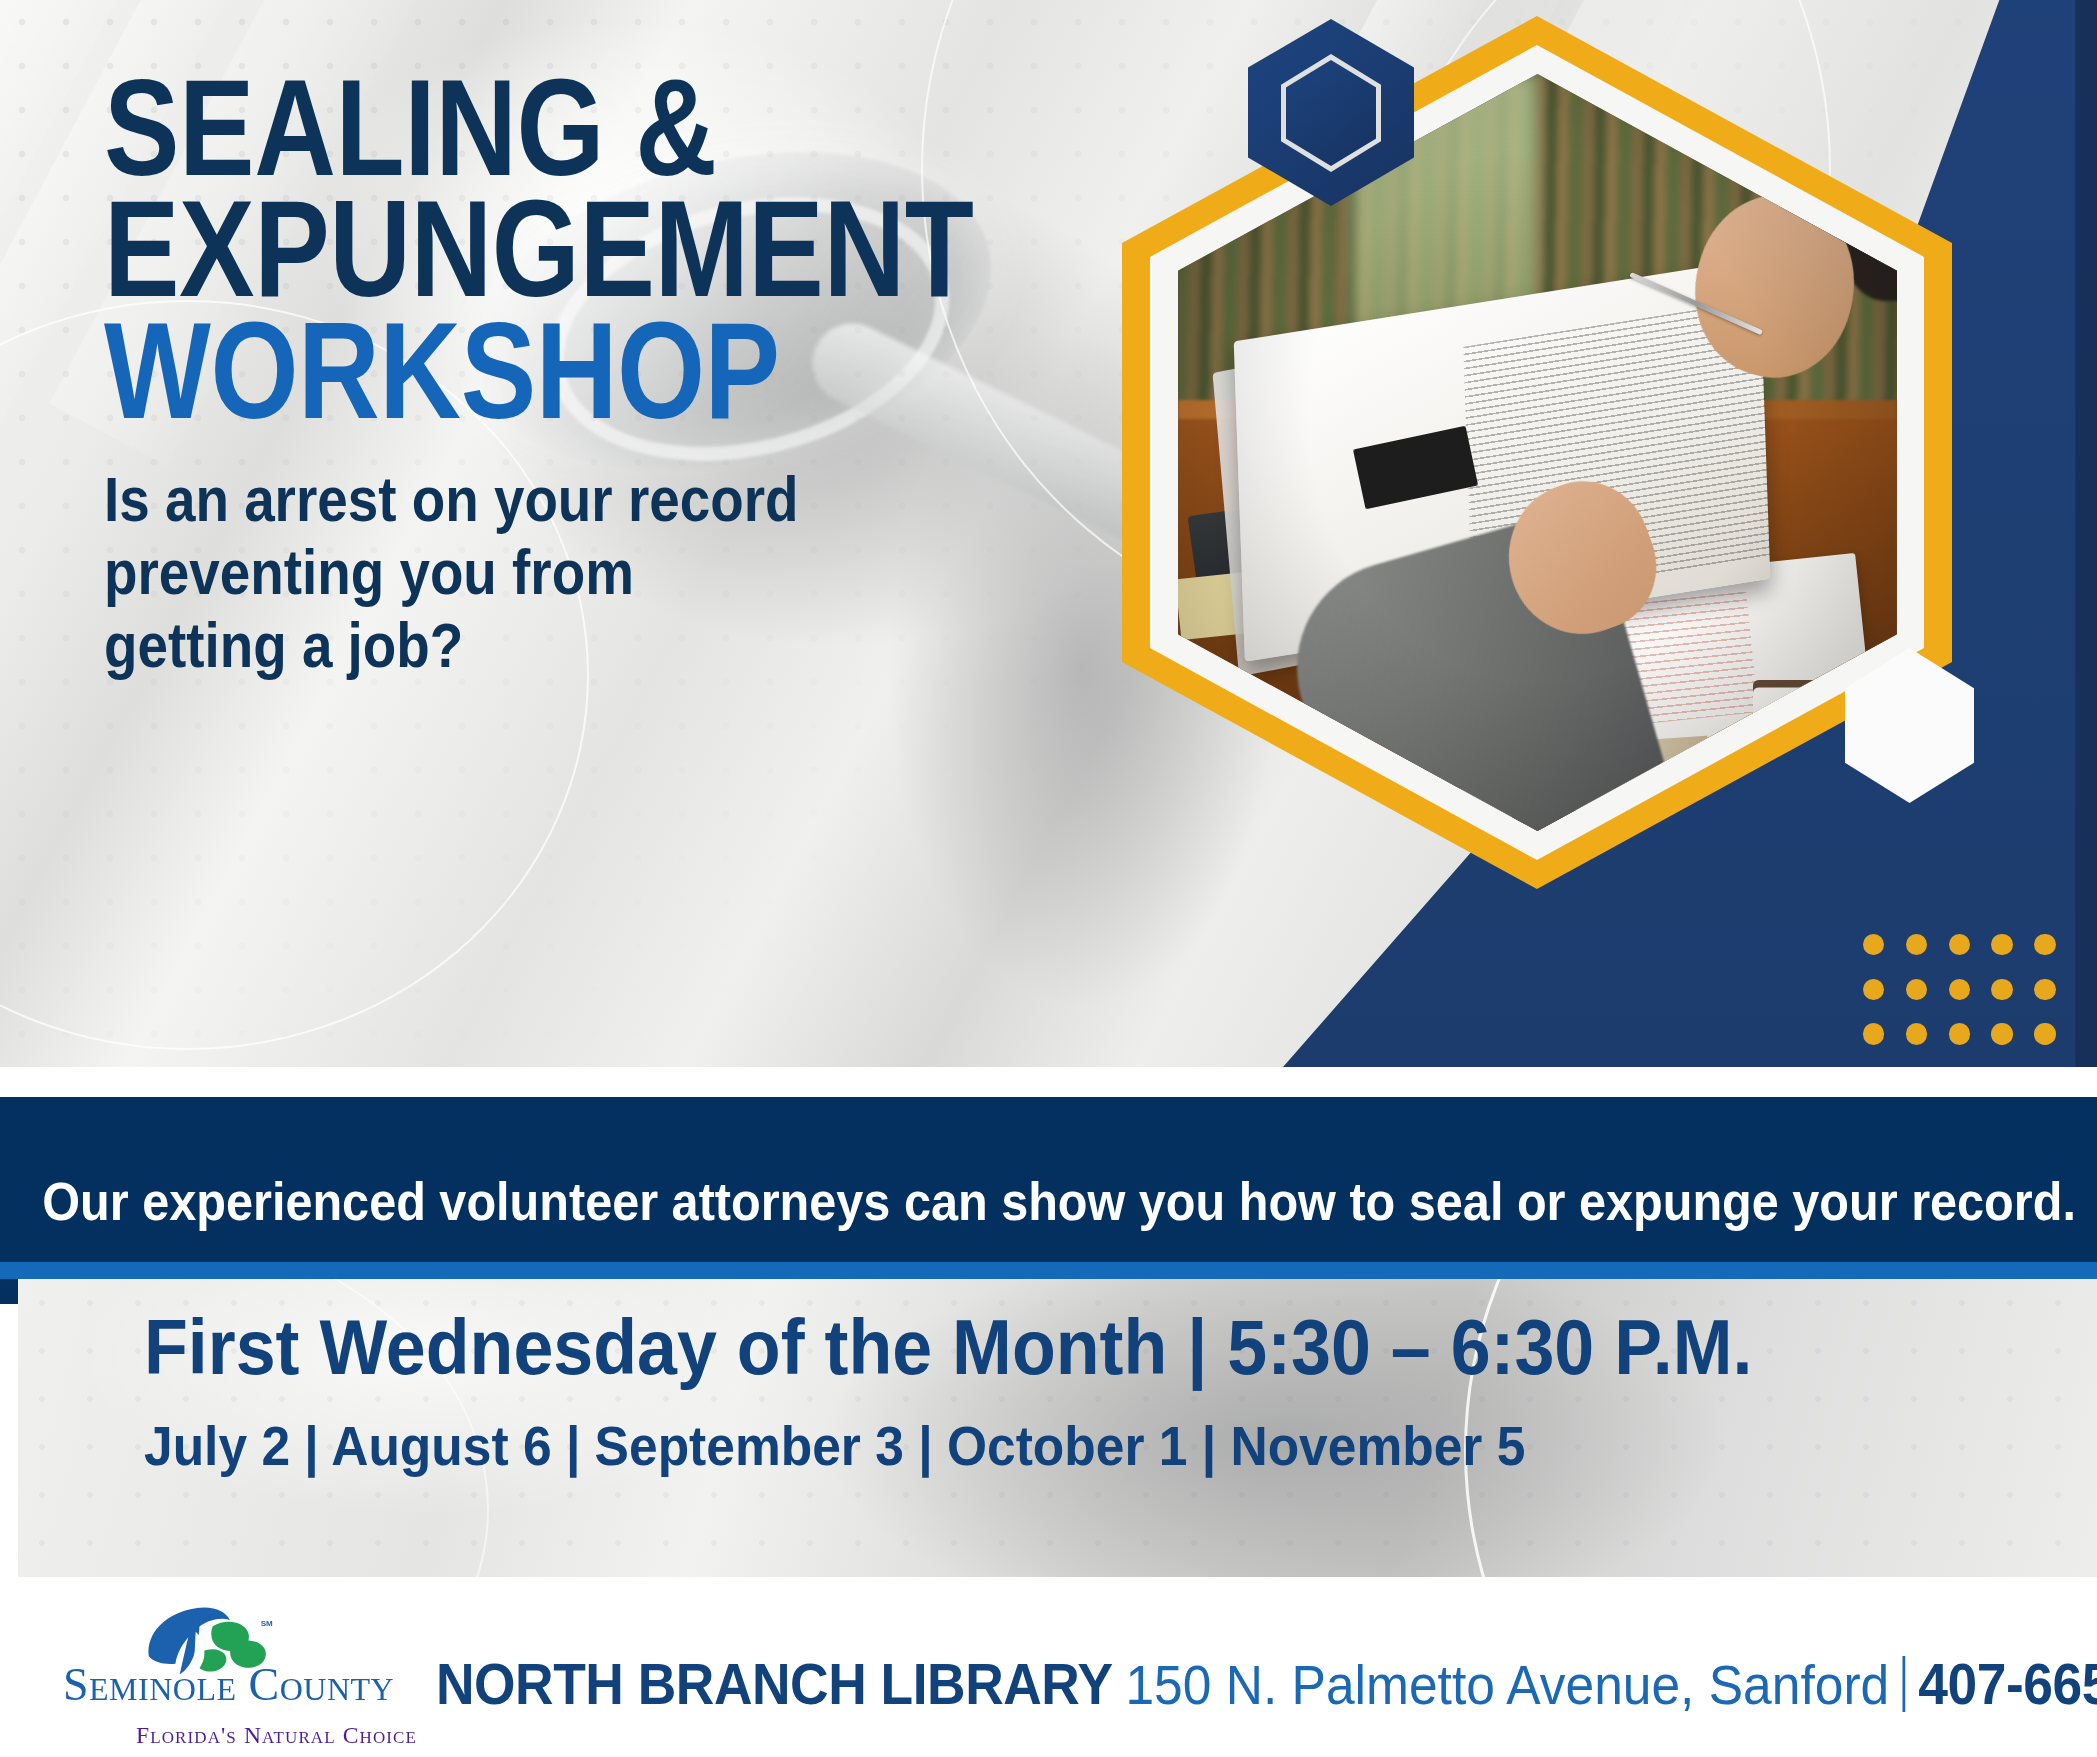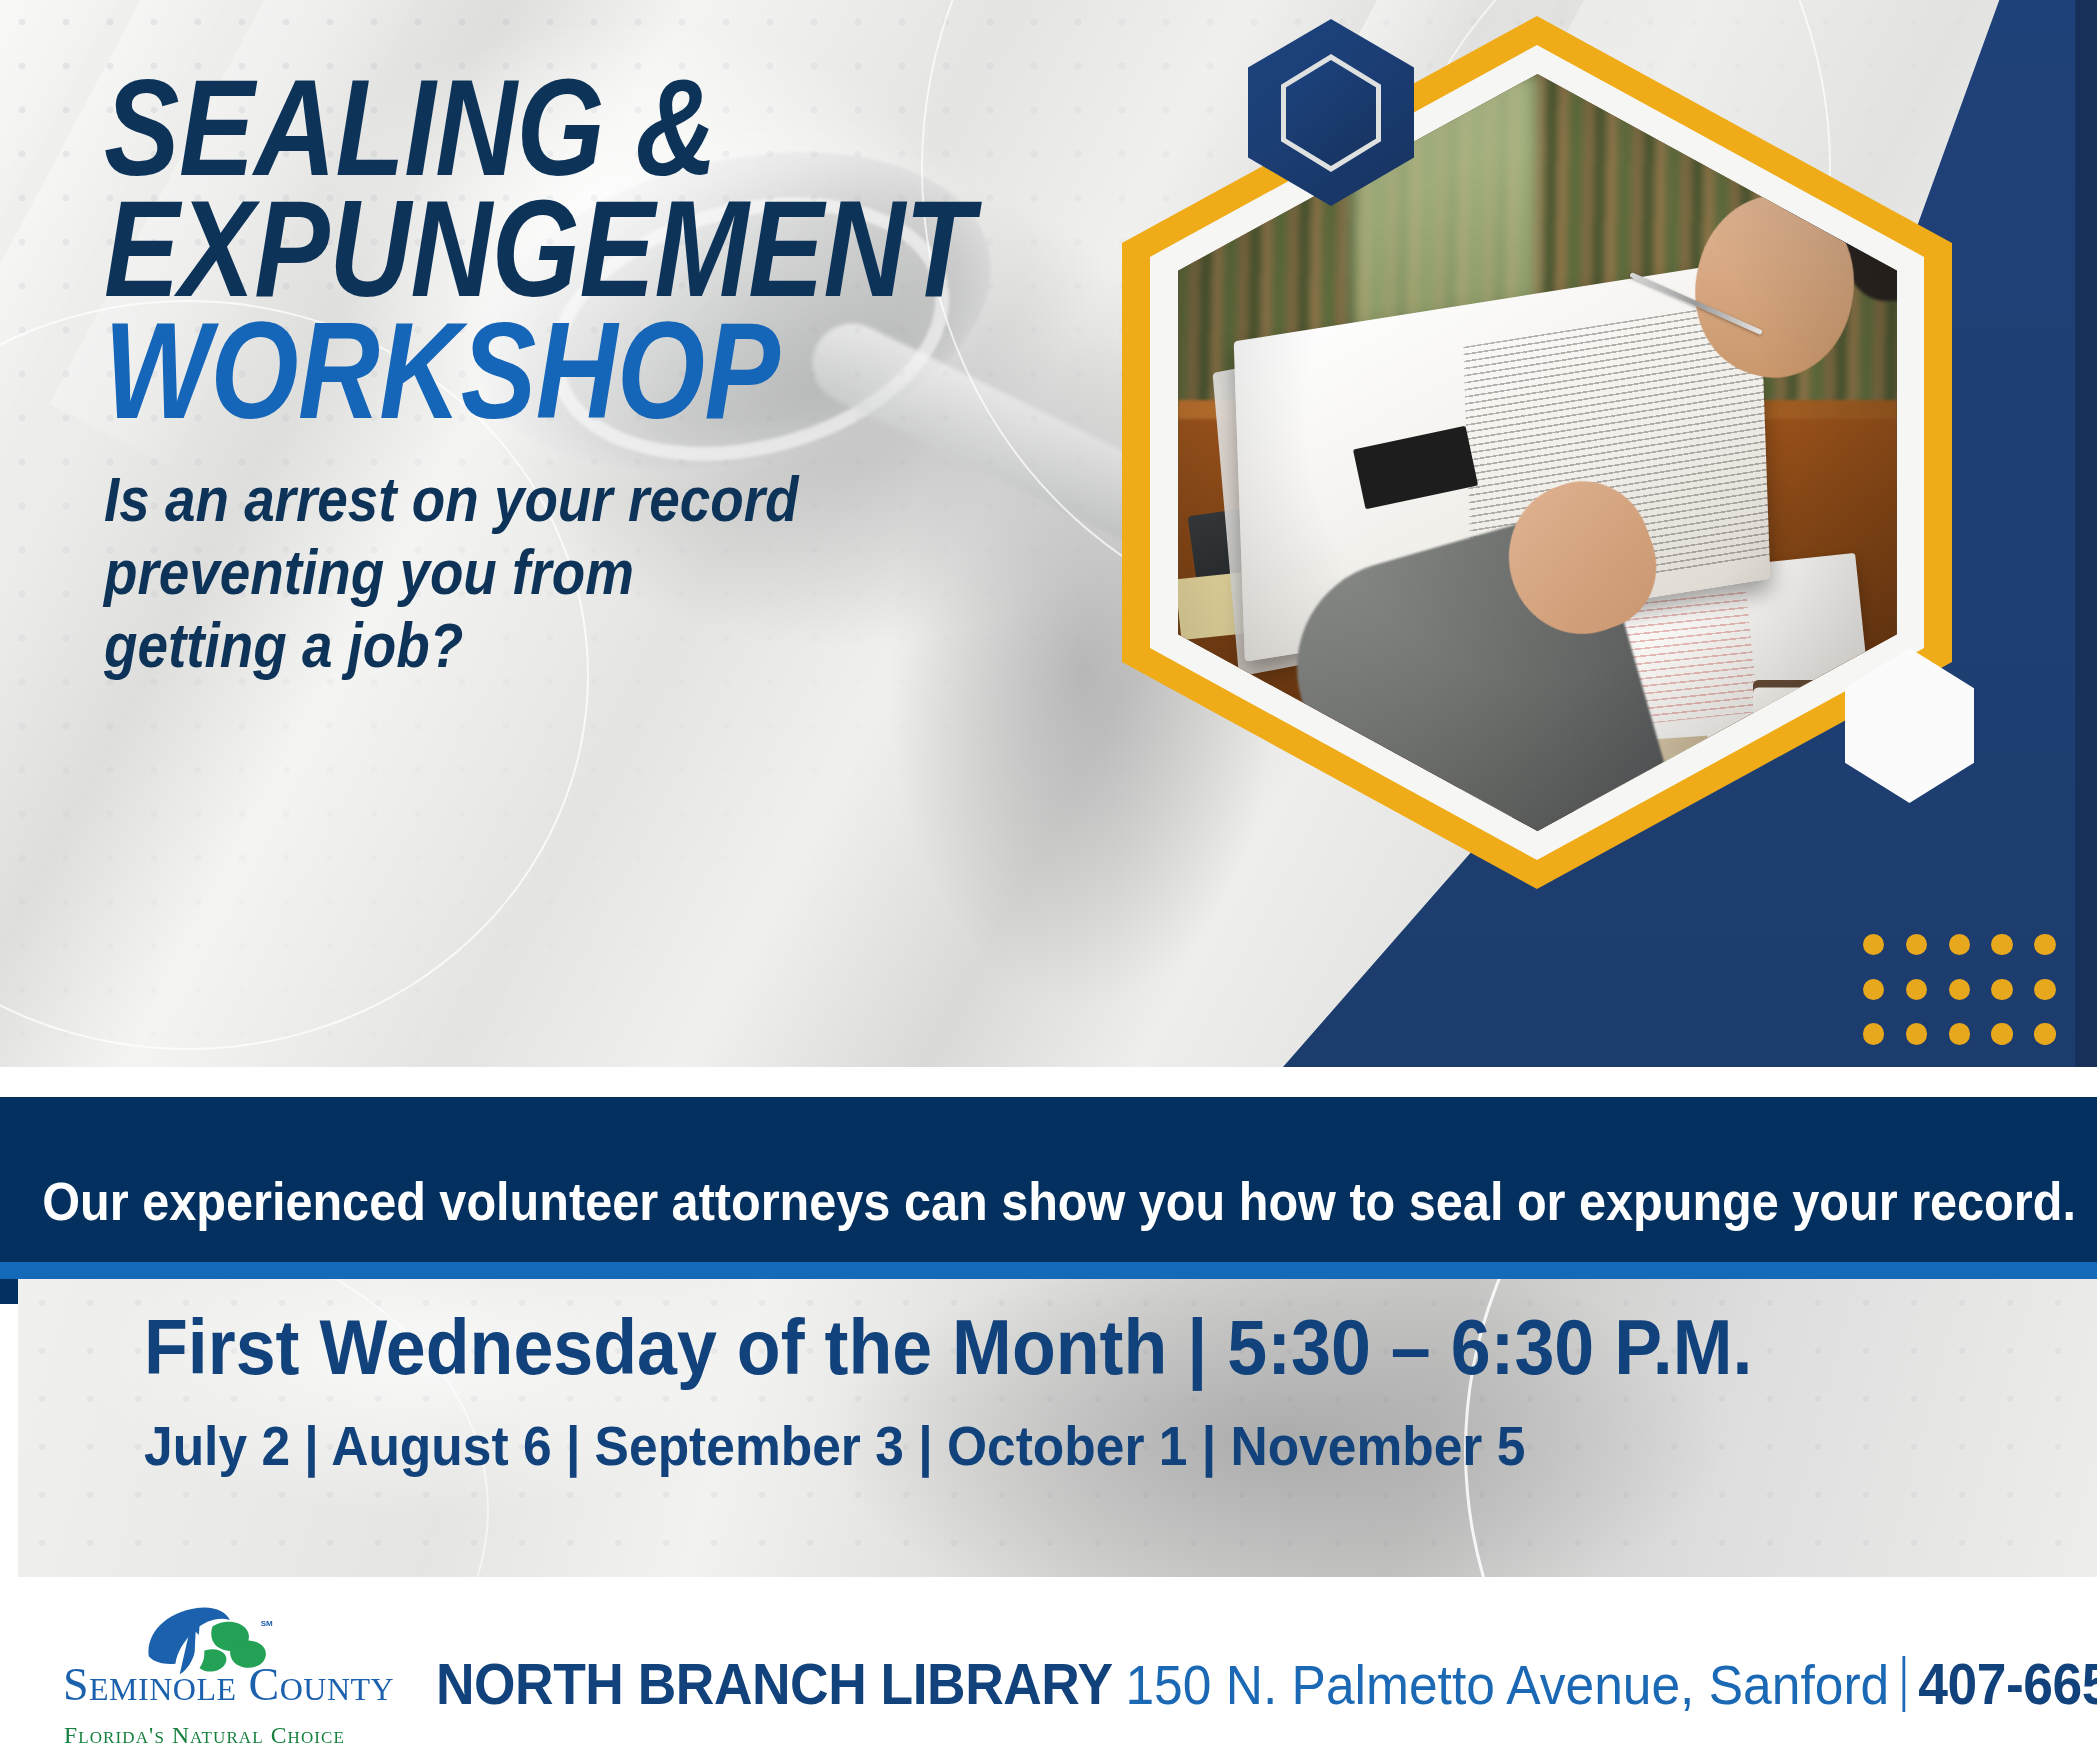--- a/index.html
+++ b/index.html
@@ -320,21 +320,20 @@
     background:#fbfbfb;
     border-radius:13px;
     box-shadow:0 5.4px 14px rgba(0,0,0,.20);
   }
 
   
   .hero-copy {
     position:absolute; left:104px; top:67px;
     width:1044px;
     z-index:6;
-    font-style:italic;
   }
   .title-line {
     font-weight:700;
     font-stretch:condensed;
     color:#0d3359;
     line-height:.88;
     letter-spacing:-0.5px;
     font-size:138px;
     transform:scaleX(.82);
     transform-origin:left center;
@@ -449,25 +448,25 @@
     text-align:center;
     font-family:"Liberation Serif", serif;
     font-weight:400;
     font-size:46px;
     color:#1b61ad;
     font-variant:small-caps;
     letter-spacing:0.5px;
     line-height:1;
   }
   .logo-tag {
-    position:absolute; left:27px; top:122px; width:364px;
-    text-align:left;
+    position:absolute; left:16px; top:122px; width:364px;
+    text-align:right;
     font-family:"Liberation Serif", serif;
     font-size:23.6px;
-    color:#15803d;
+    color:#4c1d95;
     font-variant:small-caps;
     letter-spacing:1.1px;
     line-height:1;
   }
   .footer-info {
     display:flex; align-items:baseline;
     margin-left:23.6px;
     white-space:nowrap;
     transform:scaleX(.92);
     transform-origin:left center;

